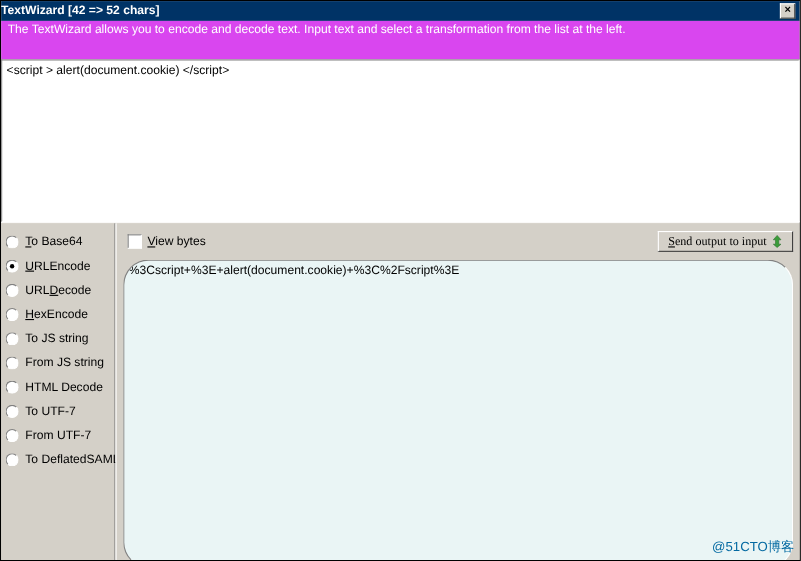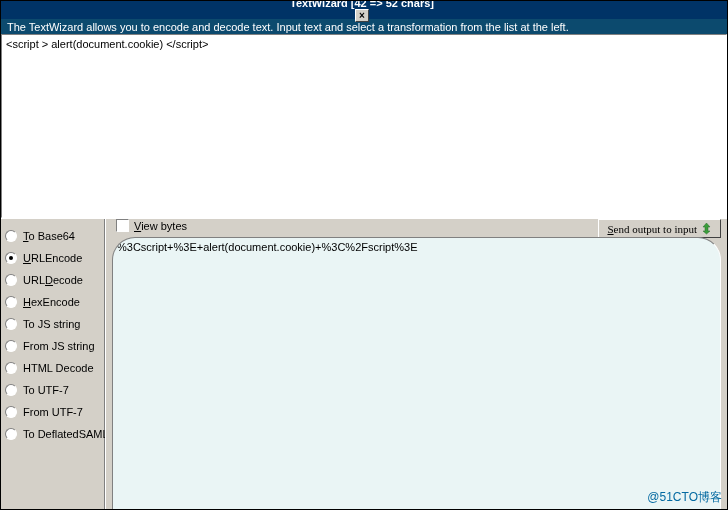--- a/index.html
+++ b/index.html
@@ -11,55 +11,54 @@
     height: 510px;
     overflow: hidden;
     border: 1px solid #000;
   }
   .titlebar {
     background: #003366;
     color: #fff;
     font-weight: bold;
     padding: 2px 4px 3px 0;
     display: flex;
-    justify-content: center;
+    justify-content: space-between;
     align-items: center;
     height: 18px;
-    flex-direction: column;
   }
   .close-btn {
     width: 14px;
     height: 14px;
     background: #d4d0c8;
     border-top: 1px solid #fff;
     border-left: 1px solid #fff;
     border-right: 1px solid #404040;
     border-bottom: 1px solid #404040;
     color: #000;
     font-size: 10px;
     line-height: 11px;
     text-align: center;
     font-family: Arial;
     font-weight: bold;
     cursor: default;
   }
   .description {
-    background: #0c4a6e;
+    background: #d946ef;
     color: #fff;
-    padding: 2px 6px 1px 6px;
+    padding: 2px 6px 21px 6px;
     font-size: 11px;
   }
   .input-area {
     background: #fff;
     border-top: 1px solid #808080;
     border-left: 1px solid #808080;
     border-bottom: 1px solid #fff;
     border-right: 1px solid #fff;
     margin: 0;
-    height: 184px;
+    height: 148px;
     padding: 3px 4px;
     font-family: Tahoma, Arial, sans-serif;
     font-size: 11px;
     overflow: auto;
     white-space: pre-wrap;
   }
   .lower-pane {
     display: flex;
     height: calc(510px - 18px - 22px - 148px - 2px);
     border-top: 1px solid #fff;
@@ -103,23 +102,23 @@
   }
   .radio-label u { text-decoration: underline; }
   .right-pane {
     flex: 1;
     display: flex;
     flex-direction: column;
     background: #d4d0c8;
     border-left: 1px solid #fff;
   }
   .output-toolbar {
-    height: 18px;
-    display: flex;
-    align-items: flex-start;
+    height: 33px;
+    display: flex;
+    align-items: center;
     justify-content: space-between;
     padding: 0 6px 0 10px;
   }
   .checkbox-wrap {
     display: flex;
     align-items: center;
     cursor: default;
   }
   .checkbox-box {
     width: 13px;

